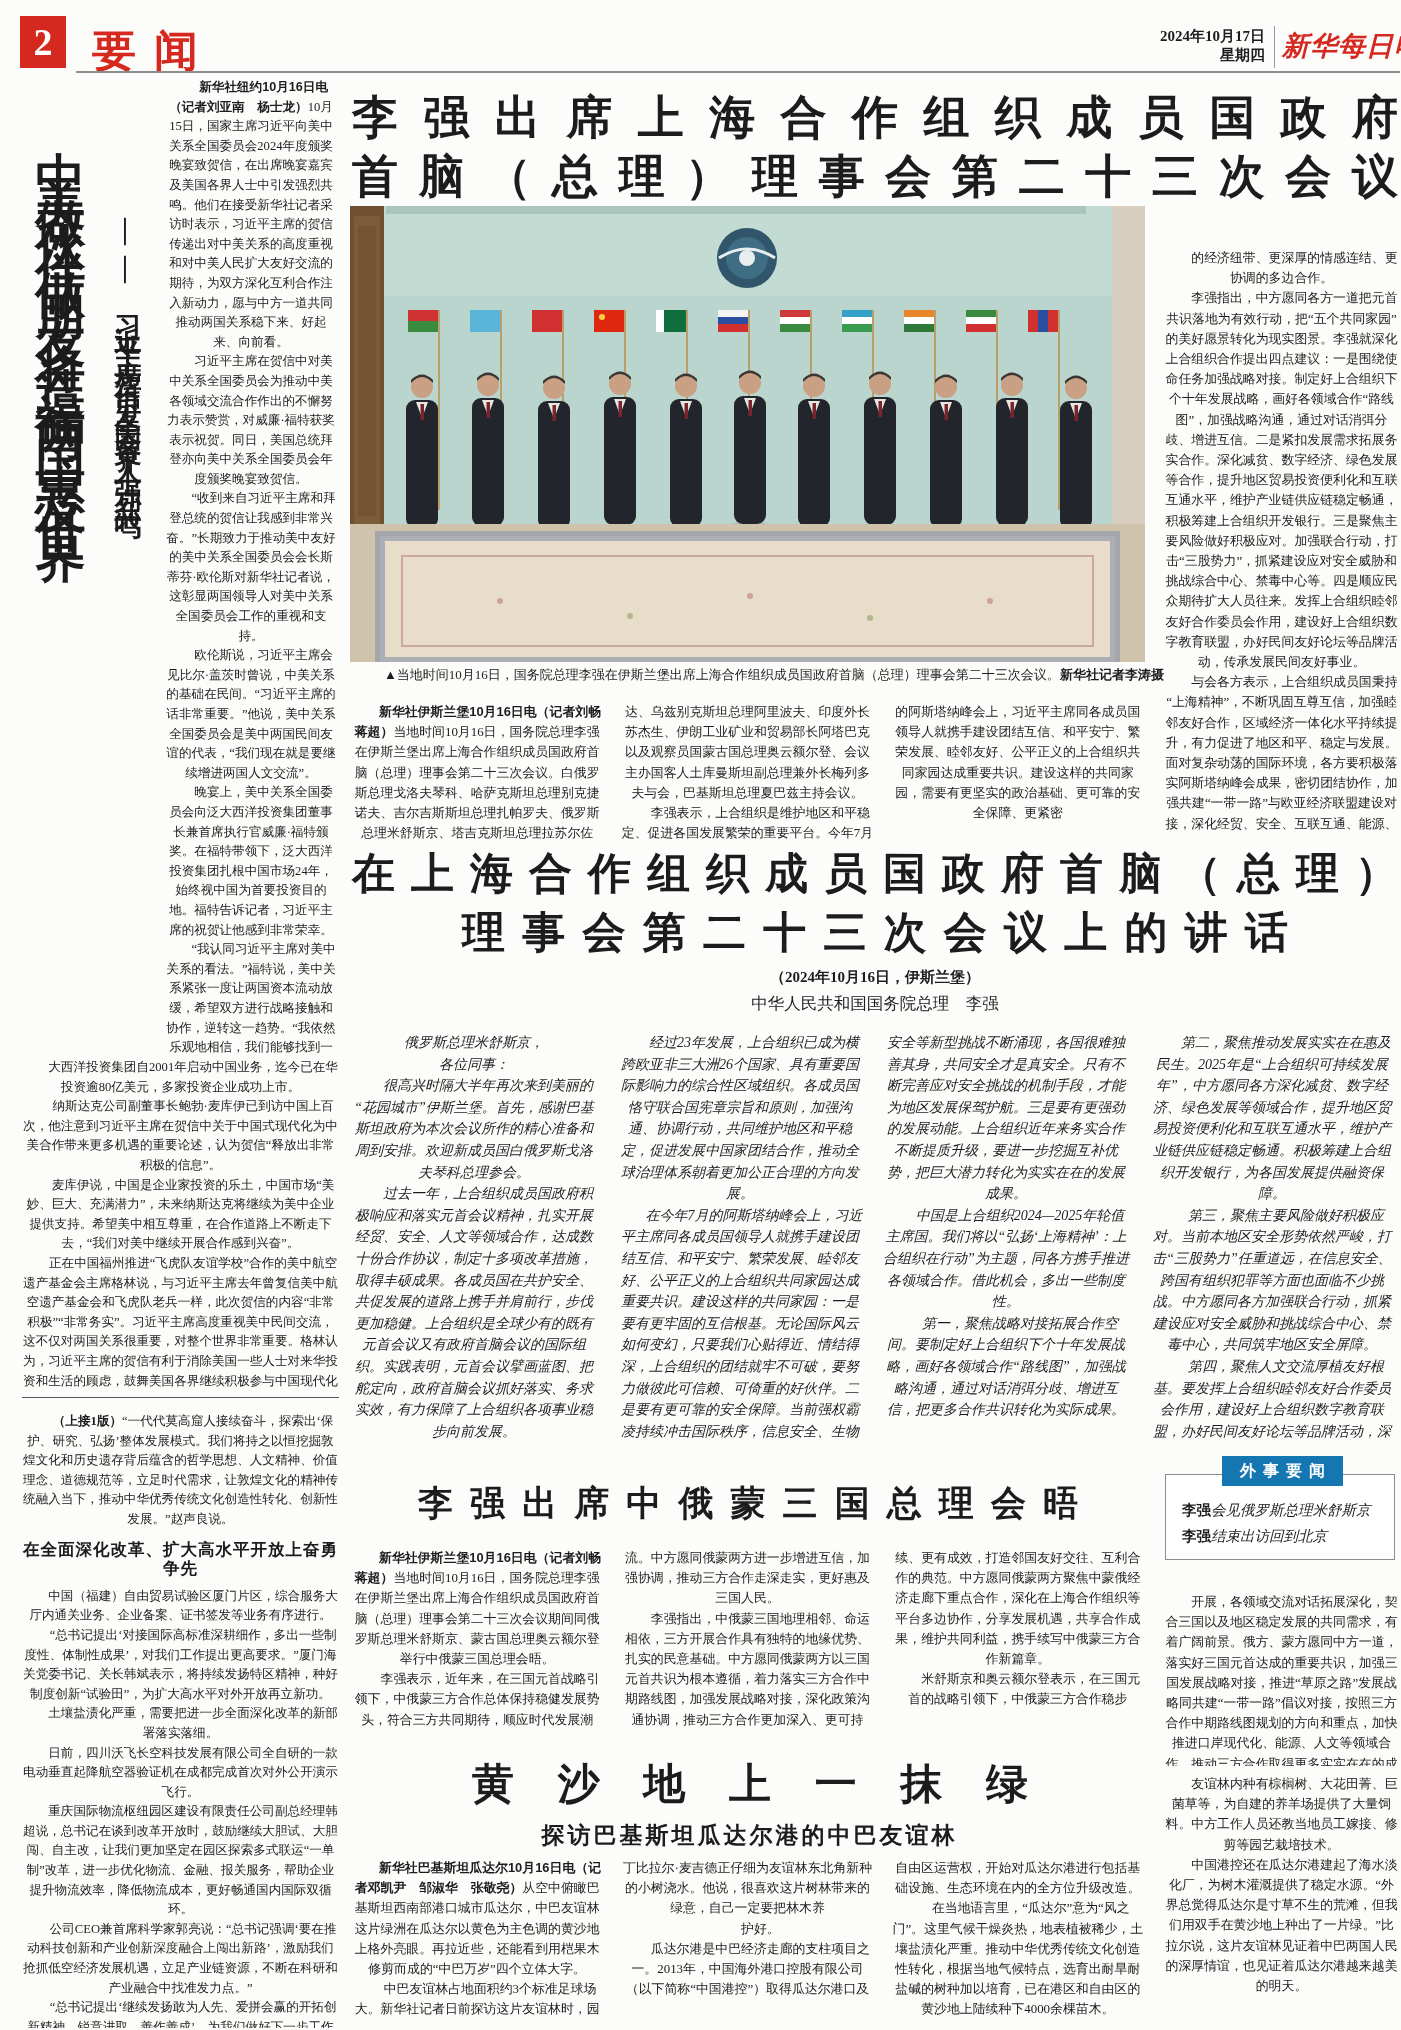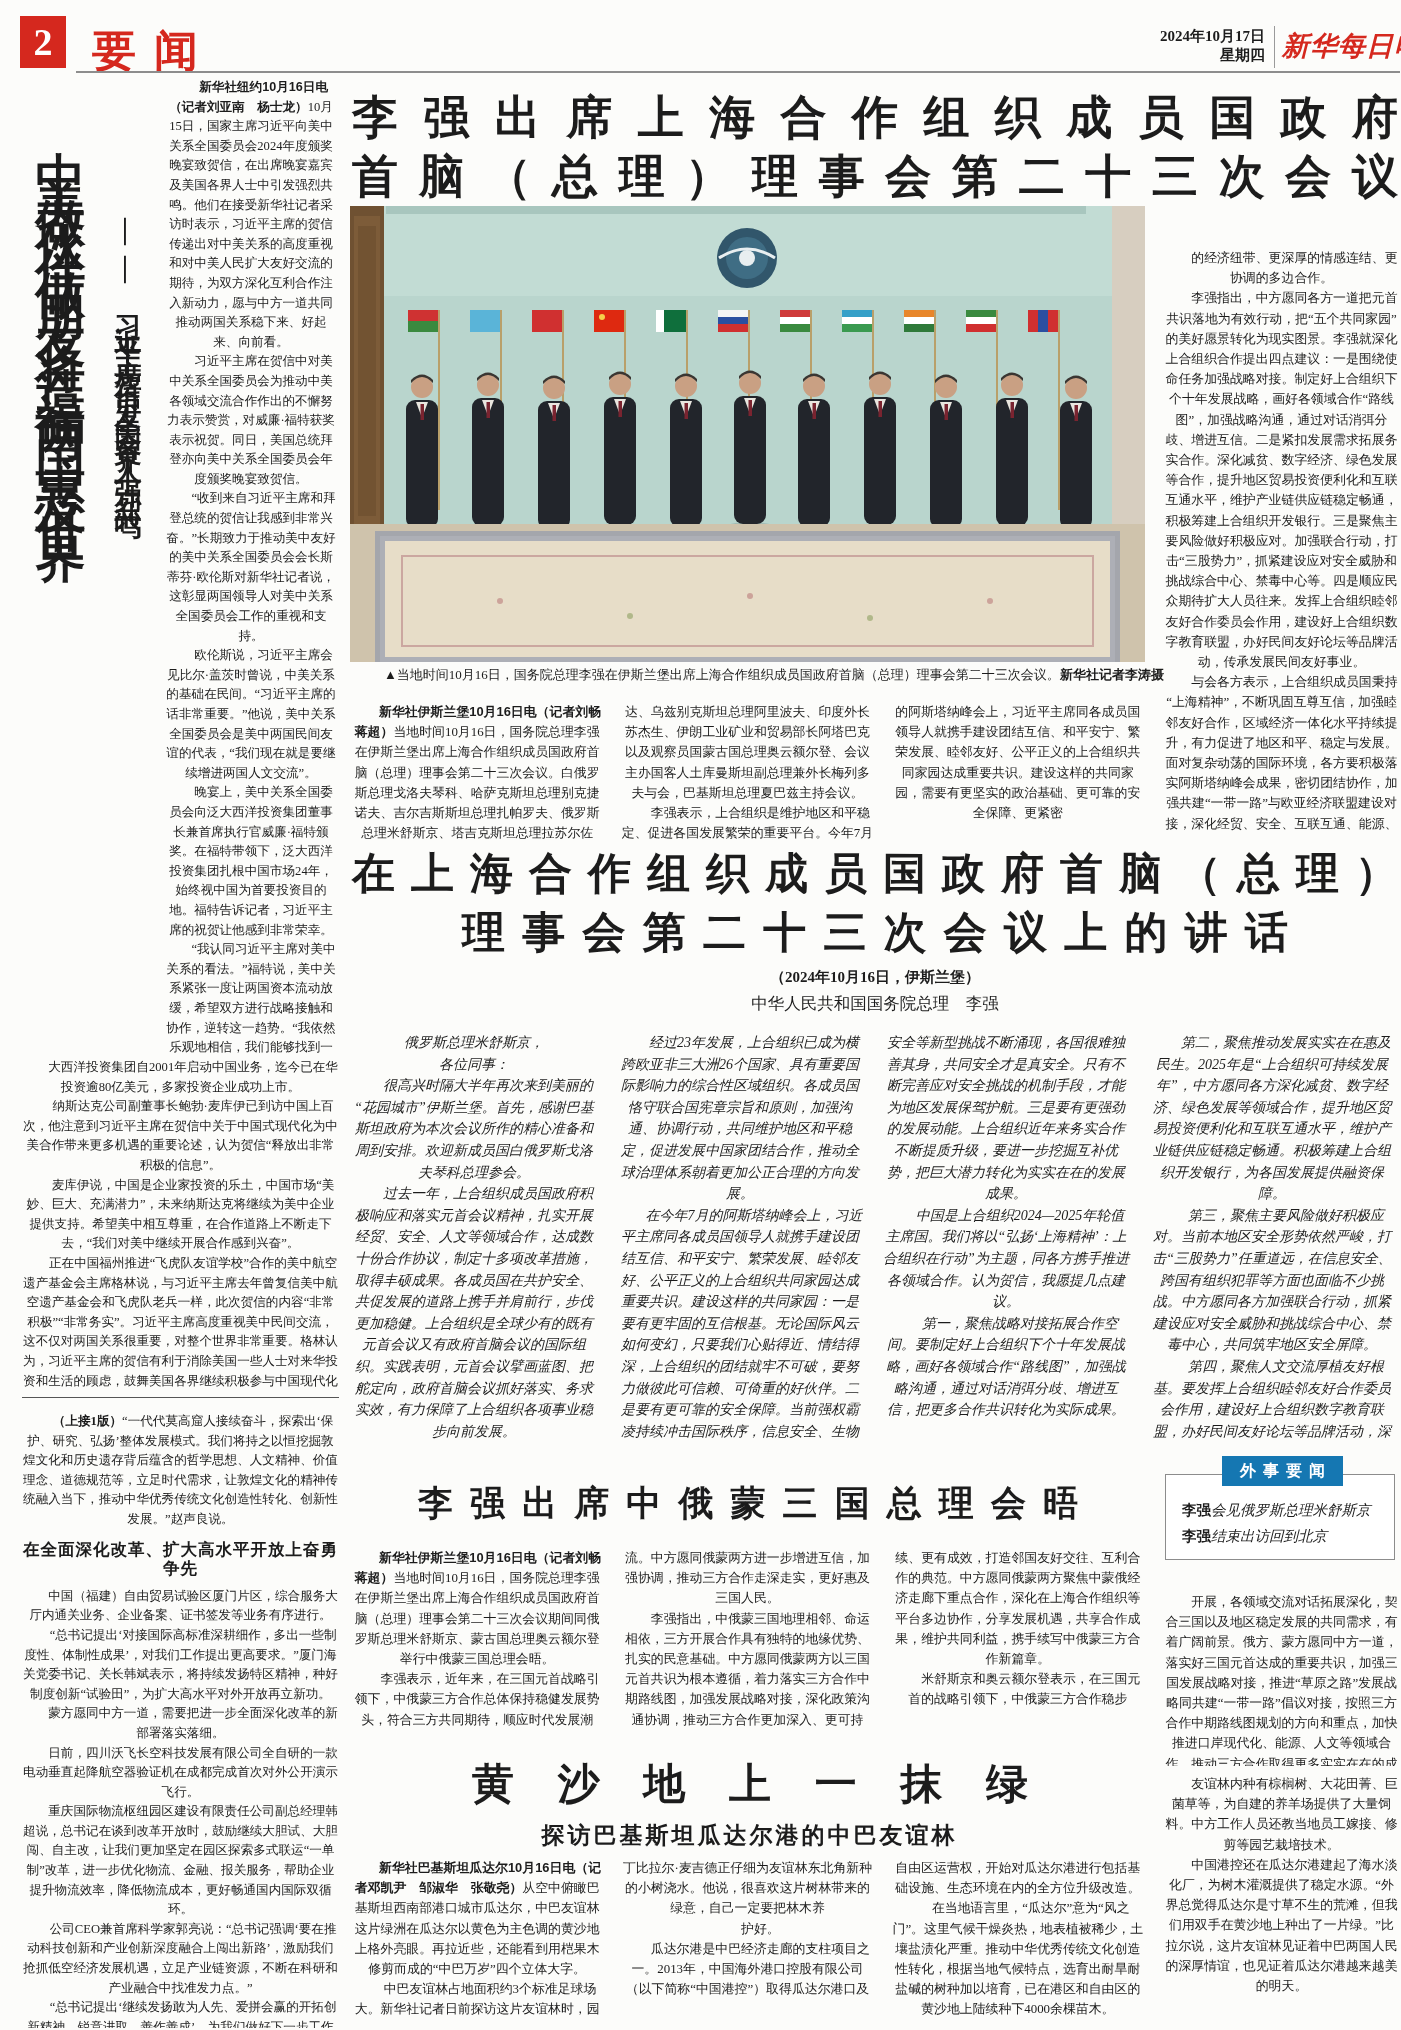--- a/index.html
+++ b/index.html
@@ -90,21 +90,21 @@
   </div>
 
   <div class="abs divider" style="left:22px;top:1397px;width:317px;"></div>
 
   <div class="abs bt" style="left:22px;top:1412px;width:317px;height:616px;">
     <p><b>（上接1版）</b><span>“一代代莫高窟人接续奋斗，探索出‘保护、研究、弘扬’整体发展模式。我们将持之以恒挖掘敦煌文化和历史遗存背后蕴含的哲学思想、人文精神、价值理念、道德规范等，立足时代需求，让敦煌文化的精神传统融入当下，推动中华优秀传统文化创造性转化、创新性发展。”赵声良说。</span></p>
     <p class="subhead">在全面深化改革、扩大高水平开放上奋勇争先</p>
     <div>
         <p>中国（福建）自由贸易试验区厦门片区，综合服务大厅内通关业务、企业备案、证书签发等业务有序进行。</p>
         <p>“总书记提出‘对接国际高标准深耕细作，多出一些制度性、体制性成果’，对我们工作提出更高要求。”厦门海关党委书记、关长韩斌表示，将持续发扬特区精神，种好制度创新“试验田”，为扩大高水平对外开放再立新功。</p>
-        <p>蒙方愿同中方一道，需要把进一步全面深化改革的新部署落实落细。</p>
+        <p>土壤盐渍化严重，需要把进一步全面深化改革的新部署落实落细。</p>
         <p>日前，四川沃飞长空科技发展有限公司全自研的一款电动垂直起降航空器验证机在成都完成首次对外公开演示飞行。</p>
         <p>重庆国际物流枢纽园区建设有限责任公司副总经理韩超说，总书记在谈到改革开放时，鼓励继续大胆试、大胆闯、自主改，让我们更加坚定在园区探索多式联运“一单制”改革，进一步优化物流、金融、报关服务，帮助企业提升物流效率，降低物流成本，更好畅通国内国际双循环。</p>
         <p>公司CEO兼首席科学家郭亮说：“总书记强调‘要在推动科技创新和产业创新深度融合上闯出新路’，激励我们抢抓低空经济发展机遇，立足产业链资源，不断在科研和产业融合中找准发力点。”</p>
         <p>“总书记提出‘继续发扬敢为人先、爱拼会赢的开拓创新精神，锐意进取、善作善成’，为我们做好下一步工作指明方向。”广东省贸促会党组书记、会长陈小锋表示，将抓住四季度的重要窗口期，认真贯彻落实党中央各项决策部署，真抓实干、力求实效，为实现全年经济社会发展目标贡献力量。</p>
       </div>
   </div>
 
   <div class="abs main-hl">
     <div class="jline">李强出席上海合作组织成员国政府</div>
     <div class="jline">首脑（总理）理事会第二十三次会议</div>
@@ -250,21 +250,21 @@
   <div class="abs center speech-author">中华人民共和国国务院总理　李强</div>
 
   <div class="abs bt cols4 speech-body" style="left:350px;top:1032px;width:1046px;height:418px;">
     <p class="noind">俄罗斯总理米舒斯京，</p>
     <p class="noind">各位同事：</p>
     <div>
         <p>很高兴时隔大半年再次来到美丽的“花园城市”伊斯兰堡。首先，感谢巴基斯坦政府为本次会议所作的精心准备和周到安排。欢迎新成员国白俄罗斯戈洛夫琴科总理参会。</p>
         <p>过去一年，上合组织成员国政府积极响应和落实元首会议精神，扎实开展经贸、安全、人文等领域合作，达成数十份合作协议，制定十多项改革措施，取得丰硕成果。各成员国在共护安全、共促发展的道路上携手并肩前行，步伐更加稳健。上合组织是全球少有的既有元首会议又有政府首脑会议的国际组织。实践表明，元首会议擘画蓝图、把舵定向，政府首脑会议抓好落实、务求实效，有力保障了上合组织各项事业稳步向前发展。</p>
         <p>经过23年发展，上合组织已成为横跨欧亚非三大洲26个国家、具有重要国际影响力的综合性区域组织。各成员国恪守联合国宪章宗旨和原则，加强沟通、协调行动，共同维护地区和平稳定，促进发展中国家团结合作，推动全球治理体系朝着更加公正合理的方向发展。</p>
         <p>在今年7月的阿斯塔纳峰会上，习近平主席同各成员国领导人就携手建设团结互信、和平安宁、繁荣发展、睦邻友好、公平正义的上合组织共同家园达成重要共识。建设这样的共同家园：一是要有更牢固的互信根基。无论国际风云如何变幻，只要我们心贴得近、情结得深，上合组织的团结就牢不可破，要努力做彼此可信赖、可倚重的好伙伴。二是要有更可靠的安全保障。当前强权霸凌持续冲击国际秩序，信息安全、生物安全等新型挑战不断涌现，各国很难独善其身，共同安全才是真安全。只有不断完善应对安全挑战的机制手段，才能为地区发展保驾护航。三是要有更强劲的发展动能。上合组织近年来务实合作不断提质升级，要进一步挖掘互补优势，把巨大潜力转化为实实在在的发展成果。</p>
-        <p>中国是上合组织2024—2025年轮值主席国。我们将以“弘扬‘上海精神’：上合组织在行动”为主题，同各方携手推进各领域合作。认为贺信，我愿提几点建议。</p>
+        <p>中国是上合组织2024—2025年轮值主席国。我们将以“弘扬‘上海精神’：上合组织在行动”为主题，同各方携手推进各领域合作。借此机会，多出一些制度性。</p>
         <p>第一，聚焦战略对接拓展合作空间。要制定好上合组织下个十年发展战略，画好各领域合作“路线图”，加强战略沟通，通过对话消弭分歧、增进互信，把更多合作共识转化为实际成果。</p>
         <p>第二，聚焦推动发展实实在在惠及民生。2025年是“上合组织可持续发展年”，中方愿同各方深化减贫、数字经济、绿色发展等领域合作，提升地区贸易投资便利化和互联互通水平，维护产业链供应链稳定畅通。积极筹建上合组织开发银行，为各国发展提供融资保障。</p>
         <p>第三，聚焦主要风险做好积极应对。当前本地区安全形势依然严峻，打击“三股势力”任重道远，在信息安全、跨国有组织犯罪等方面也面临不少挑战。中方愿同各方加强联合行动，抓紧建设应对安全威胁和挑战综合中心、禁毒中心，共同筑牢地区安全屏障。</p>
         <p>第四，聚焦人文交流厚植友好根基。要发挥上合组织睦邻友好合作委员会作用，建设好上合组织数字教育联盟，办好民间友好论坛等品牌活动，深化教育、科技、文化、旅游、卫生等领域交流，让世代友好薪火相传。</p>
       </div>
 
   </div>
 
   <div class="abs fbox" style="left:1165px;top:1474px;width:228px;height:84px;">
     <div class="fbox-item" style="margin:22px 0 0 16px;">

